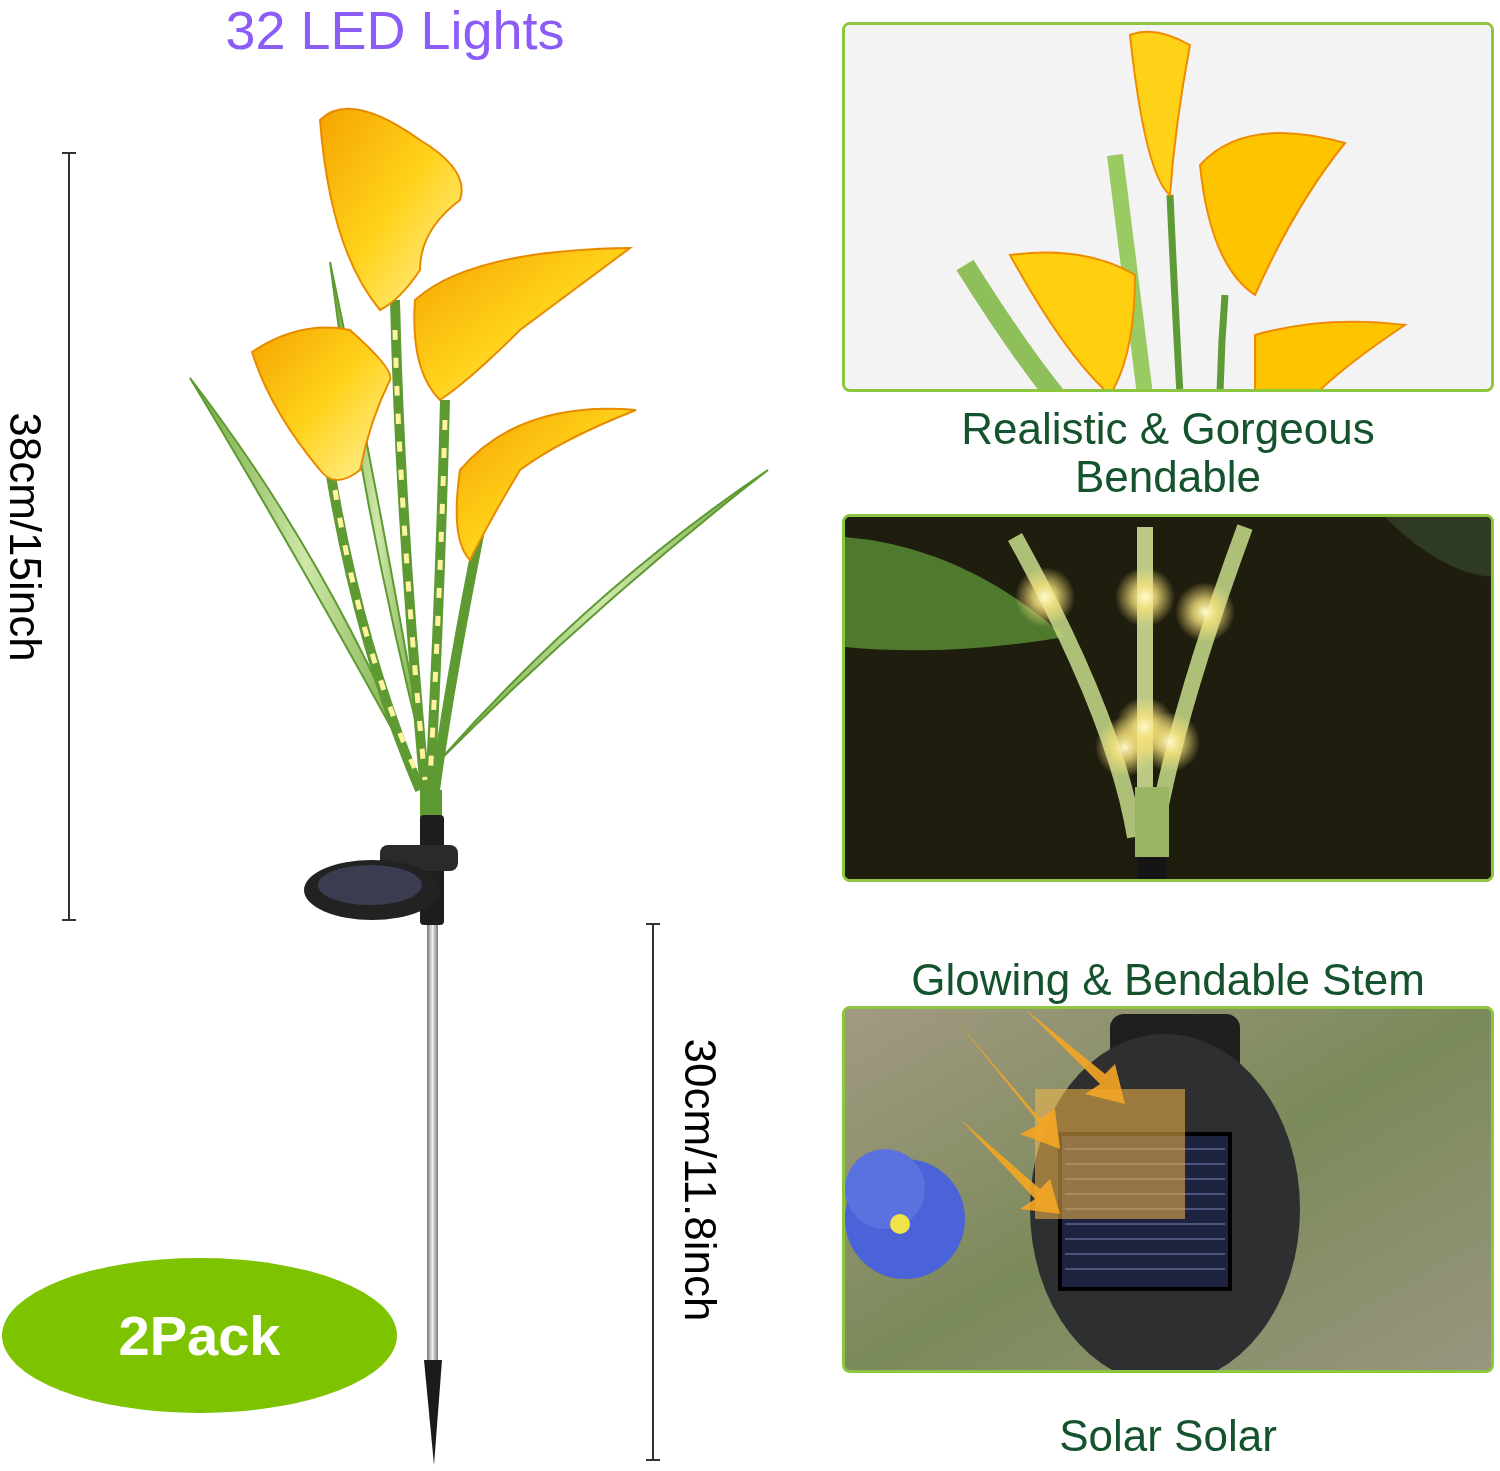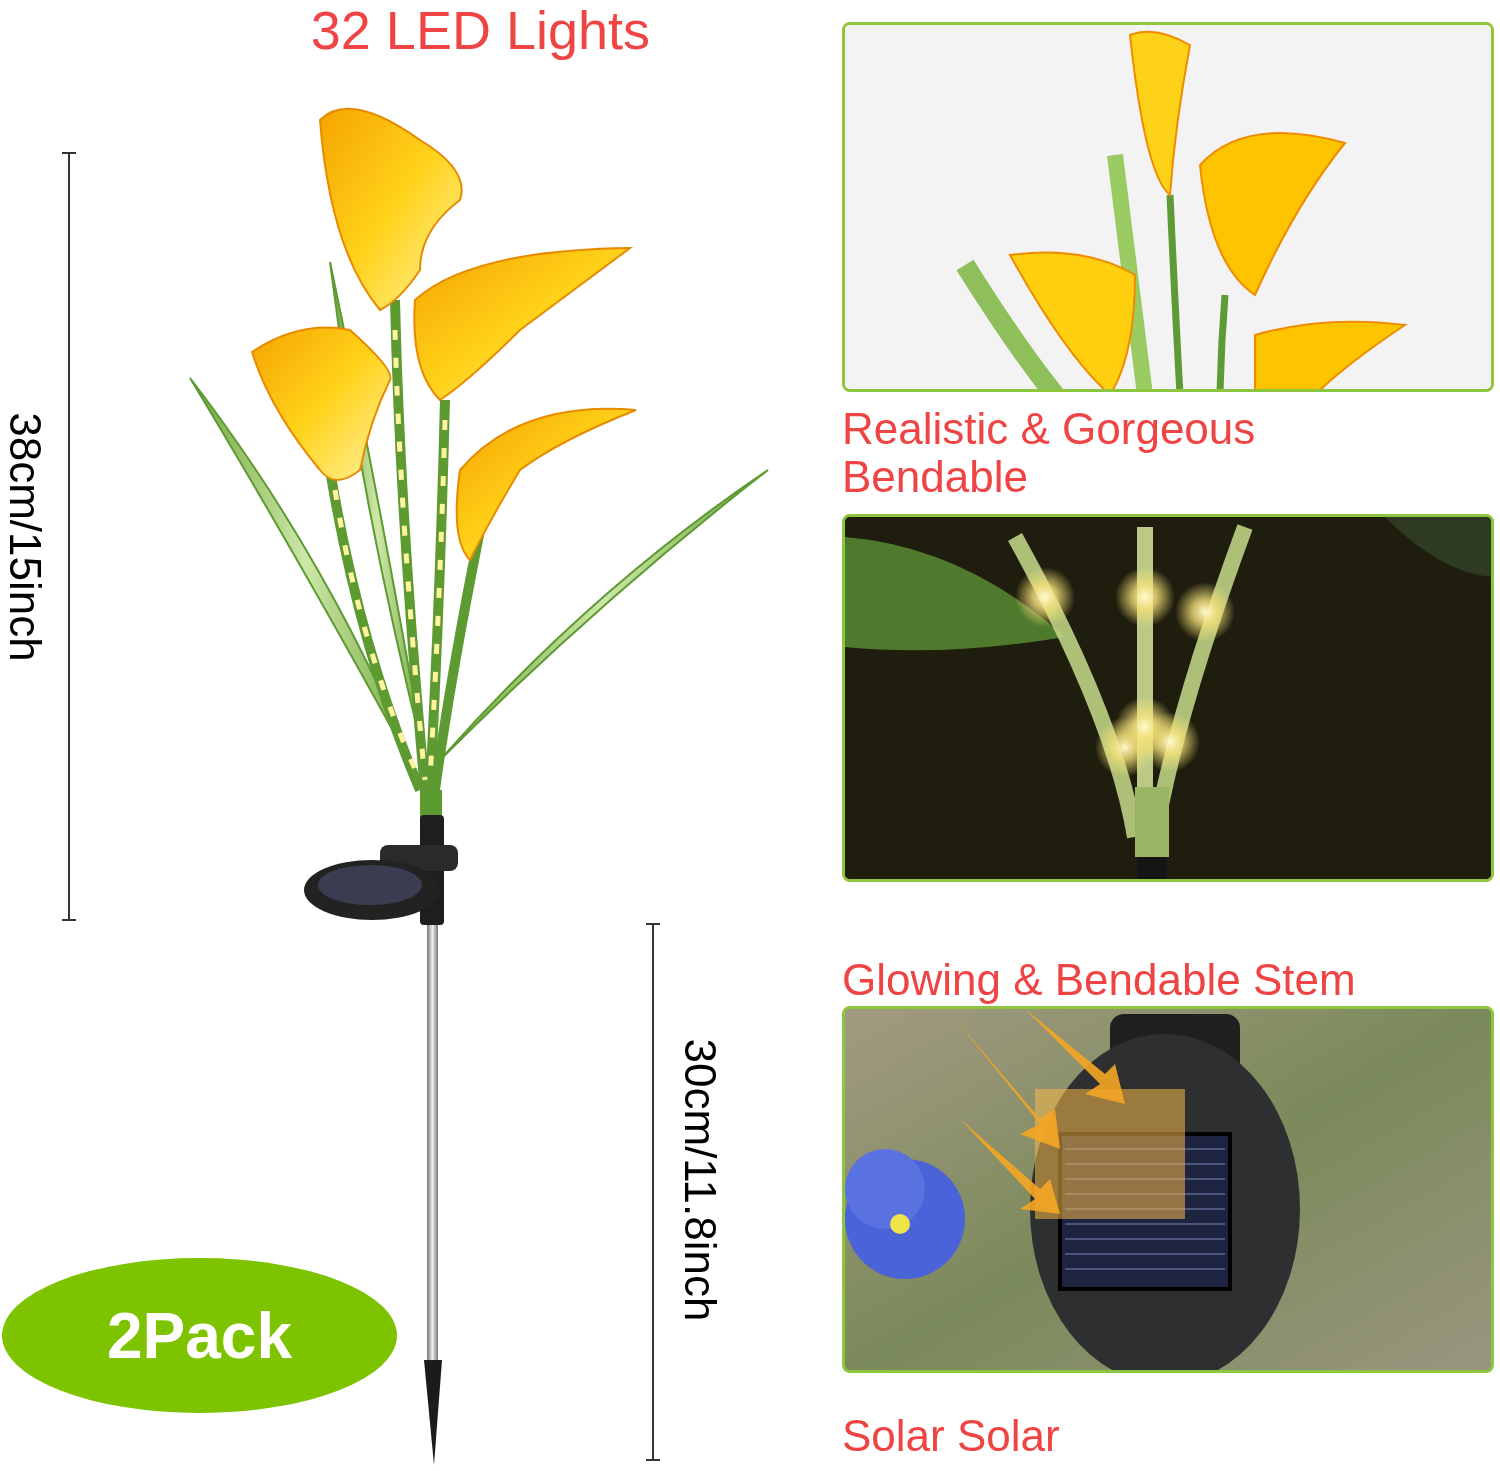--- a/index.html
+++ b/index.html
@@ -1,23 +1,23 @@
 <!DOCTYPE html>
 <html><head>
 <meta charset="utf-8">
 <style>
   html, body { margin:0; padding:0; background:#ffffff; }
   body { width:1500px; height:1471px; position:relative; overflow:hidden; font-family:"Liberation Sans", "DejaVu Sans", sans-serif; }
-  .headline { position:absolute; left:140px; top:0; width:510px; text-align:right; font-size:54px; color:#ef4444; line-height:60px; }
+  .headline { position:absolute; left:140px; top:0; width:510px; text-align:center; font-size:54px; color:#8b5cf6; line-height:60px; }
   .dim-v { position:absolute; width:1.5px; background:#333; }
   .tick { position:absolute; height:1.5px; width:14px; background:#333; }
   .dim-label { position:absolute; font-size:44px; color:#000; white-space:nowrap; transform-origin:center center; }
-  .pack { position:absolute; left:2px; top:1258px; width:395px; height:155px; background:#7dc300; border-radius:50%; display:flex; align-items:center; justify-content:center; color:#fff; font-size:64px; font-weight:bold; }
+  .pack { position:absolute; left:2px; top:1258px; width:395px; height:155px; background:#7dc300; border-radius:50%; display:flex; align-items:center; justify-content:center; color:#fff; font-size:56px; font-weight:bold; }
   .panel { position:absolute; left:842px; width:652px; border:3px solid #8cc63f; border-radius:8px; overflow:hidden; box-sizing:border-box; }
-  .caption { position:absolute; left:842px; width:652px; text-align:left; color:#ef4444; font-size:44px; line-height:48px; }
+  .caption { position:absolute; left:842px; width:652px; text-align:center; color:#14532d; font-size:44px; line-height:48px; }
   svg { display:block; }
 </style>
 </head>
 <body>
 
 <div class="headline">32 LED Lights</div>
 
 <div style="position:absolute;left:180px;top:95px;width:600px;height:1380px;">
   <svg width="600" height="1380" viewBox="180 95 600 1380">
     <defs>

